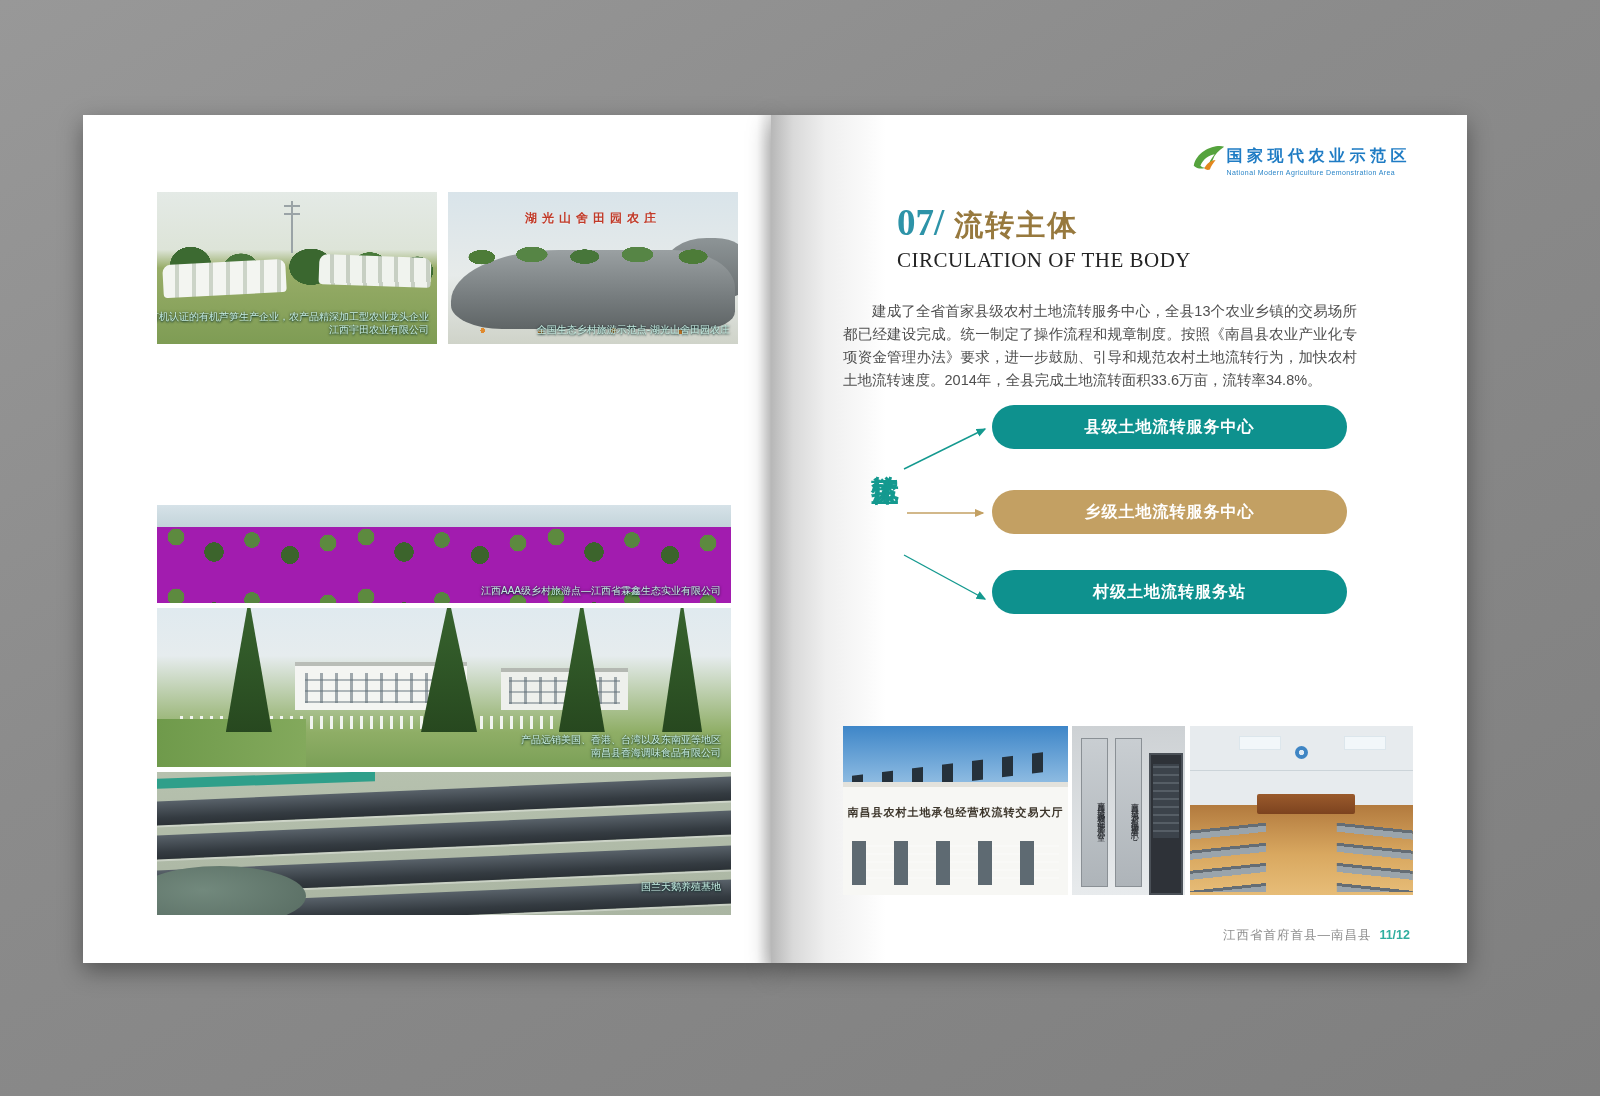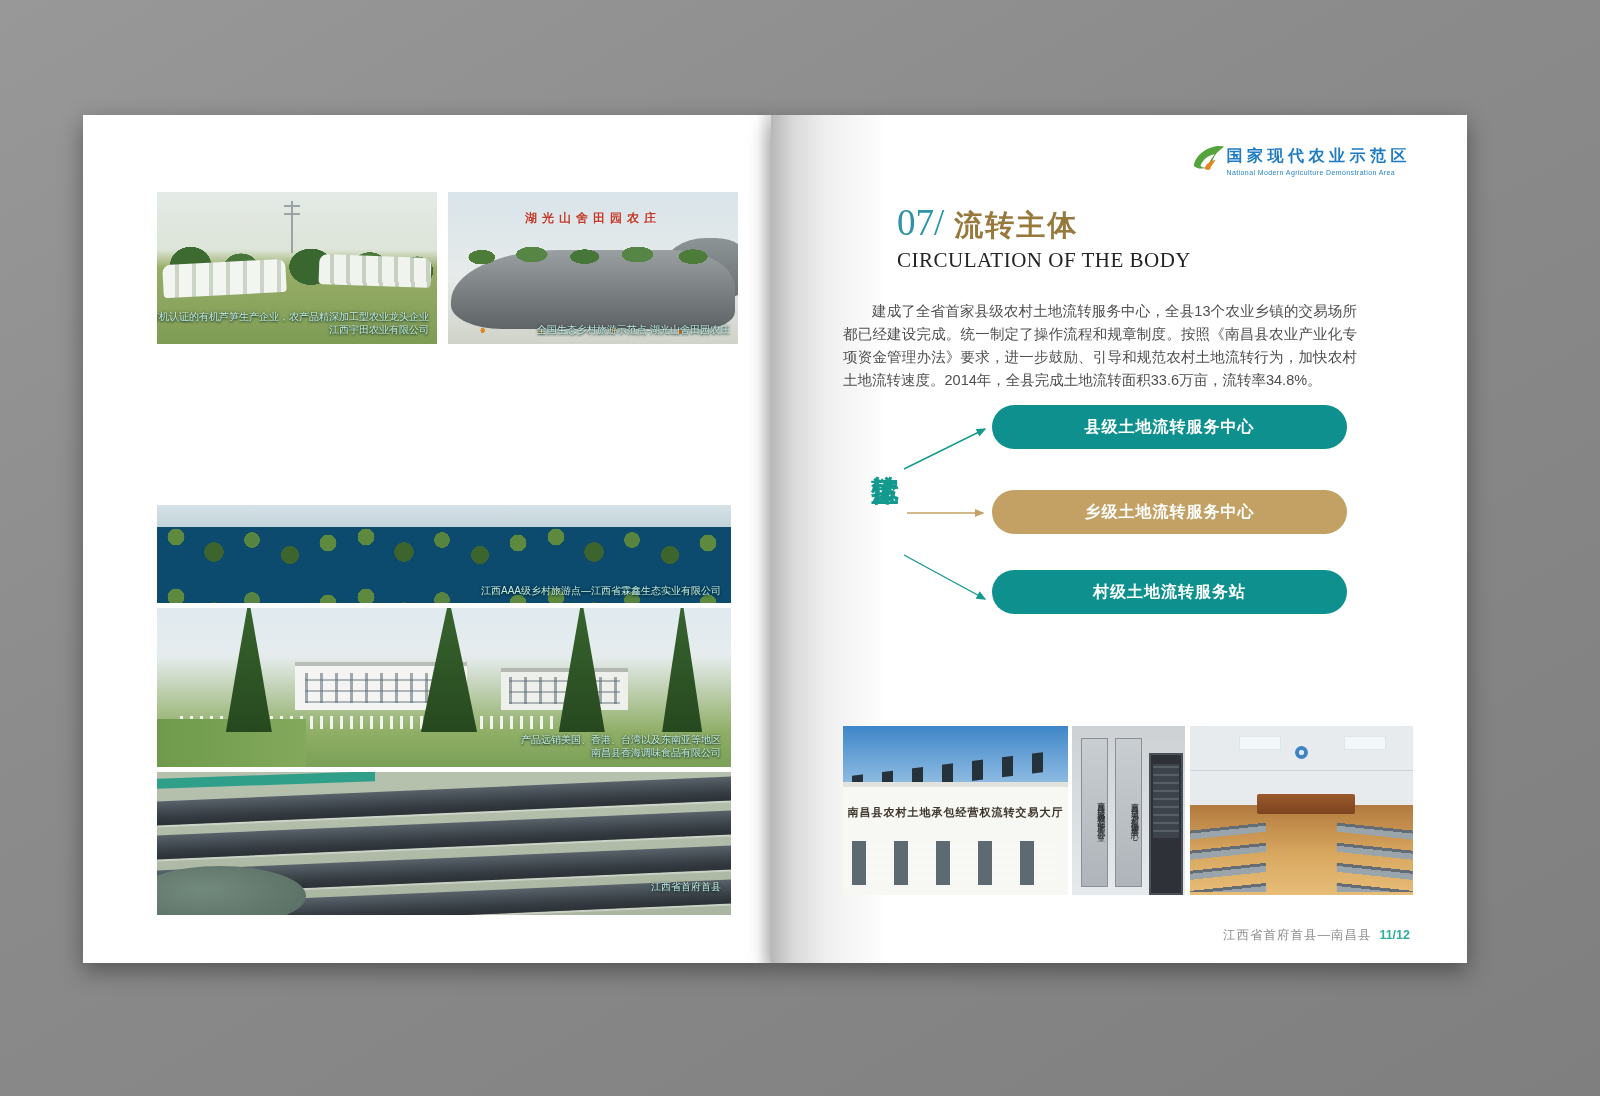--- a/index.html
+++ b/index.html
@@ -53,21 +53,21 @@
   .p3 .factory{position:absolute;left:17%;right:9%;top:44%;height:36%;background:#f2f3f0;
     border-top:13px solid #3d8fd0;box-shadow:inset 0 -6px 0 #d9d6cc;}
   .p3 .factory .win{position:absolute;left:4%;right:4%;top:30%;height:22%;
     background:repeating-linear-gradient(90deg,#5b6a72 0 7px,transparent 7px 26px);}
   .p3 .silos{position:absolute;left:55%;top:26%;width:60px;height:22%;
     background:repeating-linear-gradient(90deg,#b9bcbe 0 14px,#8f9496 14px 18px,transparent 18px 22px);border-radius:4px;}
   .p3 .tree{position:absolute;left:9%;top:18%;width:80px;height:70%;
     background:radial-gradient(ellipse 40px 52px at 50% 35%,#2f5a28 0 60%,transparent 61%),
       linear-gradient(#5a4a33,#5a4a33) 50% 100%/6px 30% no-repeat;}
   .p3 .gate{position:absolute;left:0;top:48%;width:13%;height:26%;background:#eef0ec;border-top:5px solid #b5b9b3;}
-  .p4{left:74px;top:390px;width:574px;height:98px;background:#0c4a6e;}
+  .p4{left:74px;top:390px;width:574px;height:98px;background:#a21caf;}
   .p4 .sky{position:absolute;left:0;top:0;right:0;height:22%;background:linear-gradient(180deg,#d6e2e8,#c3d4da);}
   .p4 .canopy{position:absolute;left:0;right:0;top:14%;bottom:0;
     background-image:radial-gradient(circle 14px at 10% 30%,#5d8a3f 0 60%,transparent 61%),
       radial-gradient(circle 16px at 30% 55%,#3c642c 0 60%,transparent 61%),
       radial-gradient(circle 13px at 50% 35%,#578440 0 60%,transparent 61%),
       radial-gradient(circle 15px at 70% 60%,#3c642c 0 60%,transparent 61%),
       radial-gradient(circle 14px at 90% 40%,#5d8a3f 0 60%,transparent 61%);
     background-size:190px 60px;background-repeat:repeat;}
   .p5{left:74px;top:493px;width:574px;height:159px;background:linear-gradient(180deg,#e0eaef 0%,#e6ecee 30%,#8fae66 78%,#7ba057 100%);}
   .p5 .bldg1{position:absolute;left:24%;top:34%;width:30%;height:30%;background:#f4f5f2;
@@ -86,21 +86,21 @@
     background:linear-gradient(180deg,#59626a 0%,#343b41 70%,#2b3136 100%);box-shadow:0 2px 0 rgba(255,255,255,.35);}
   .p6 .teal{position:absolute;left:0;top:2%;width:38%;height:7%;transform:skewY(-2deg);background:#2f9f8a;}
   .p6 .pond{position:absolute;left:-4%;bottom:-8%;width:30%;height:42%;border-radius:50%;
     background:radial-gradient(ellipse at 40% 40%,#72897d,#55695f);}
   
   .logo{position:absolute;right:56px;top:25px;display:flex;align-items:center;}
   .logo .txt{display:flex;flex-direction:column;}
   .logo .cn{font-size:16px;font-weight:bold;color:#1f7cc4;letter-spacing:4.5px;}
   .logo .en{font-size:7px;color:#2a85c8;letter-spacing:.4px;margin-top:2px;}
   .titleblock{position:absolute;left:126px;top:86px;}
-  .t-num{font-family:"Liberation Serif",serif;font-size:37px;font-weight:normal;color:#2d93a8;vertical-align:baseline;}
+  .t-num{font-family:"Liberation Serif",serif;font-size:37px;font-weight:bold;color:#2d93a8;vertical-align:baseline;}
   .t-cn{font-size:29px;font-weight:bold;color:#97793e;margin-left:10px;letter-spacing:2px;}
   .t-en{font-family:"Liberation Serif",serif;font-size:21px;color:#232323;letter-spacing:.5px;margin-top:2px;}
   .para{position:absolute;left:72px;top:170px;width:514px;font-size:14.5px;line-height:23px;color:#4f4f4f;
     text-align:justify;text-indent:2em;}
   .vlabel{position:absolute;left:99px;top:338px;writing-mode:vertical-rl;font-size:27px;font-weight:bold;
     color:#14998f;letter-spacing:1px;line-height:30px;}
   .pill{position:absolute;left:221px;width:355px;height:44px;border-radius:22px;color:#fff;
     font-size:16px;font-weight:bold;letter-spacing:1px;display:flex;align-items:center;justify-content:center;}
   .pill.teal{background:#0e918e;}
   .pill.gold{background:#c3a063;}
@@ -195,21 +195,21 @@
       </div>
     </div>
 
     <div class="photo p6">
       <div class="teal"></div>
       <div class="shed" style="top:12%;"></div>
       <div class="shed" style="top:36%;"></div>
       <div class="shed" style="top:60%;"></div>
       <div class="shed" style="top:84%;"></div>
       <div class="pond"></div>
-      <div class="cap" style="right:10px;bottom:22px;">江西省首府首县</div>
+      <div class="cap" style="right:10px;bottom:22px;">国兰天鹅养殖基地</div>
     </div>
   </div>
 
   <div class="page page-right">
 
     <div class="logo">
       <span>
         <svg width="38" height="38" viewBox="0 0 40 40">
           <path d="M5 27 C8 11, 28 4, 37 7 C31 11, 27 15, 25 21 C22 30, 11 33, 5 27 Z" fill="#55a33d"></path>
           <path d="M12 27 C15 20, 21 16, 27 15 C23 20, 21 24, 20 28 C17 30, 14 29, 12 27 Z" fill="#ffffff"></path>

